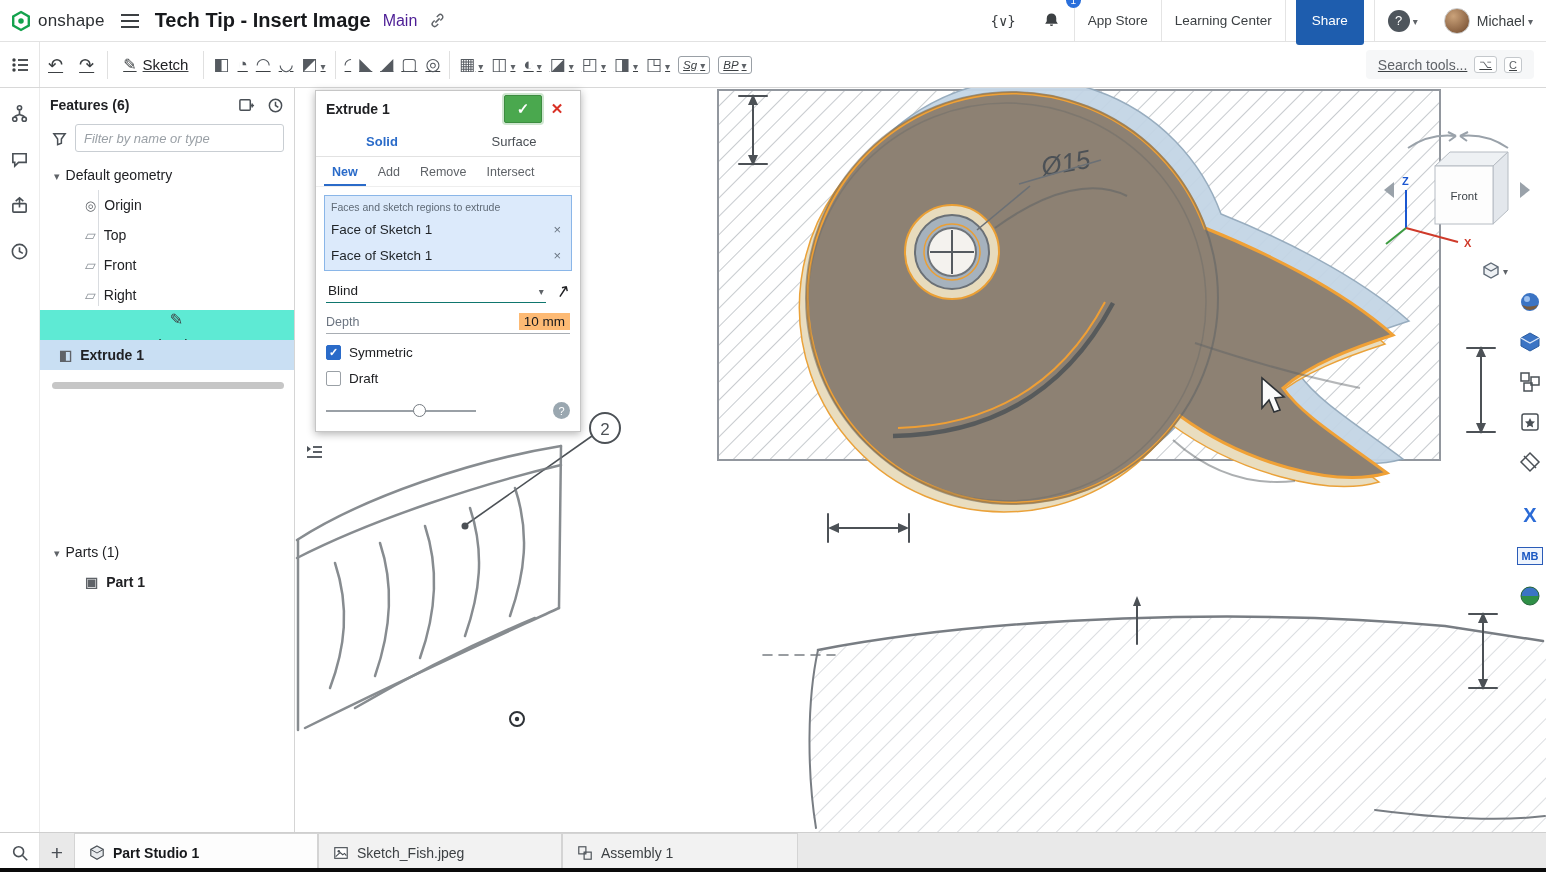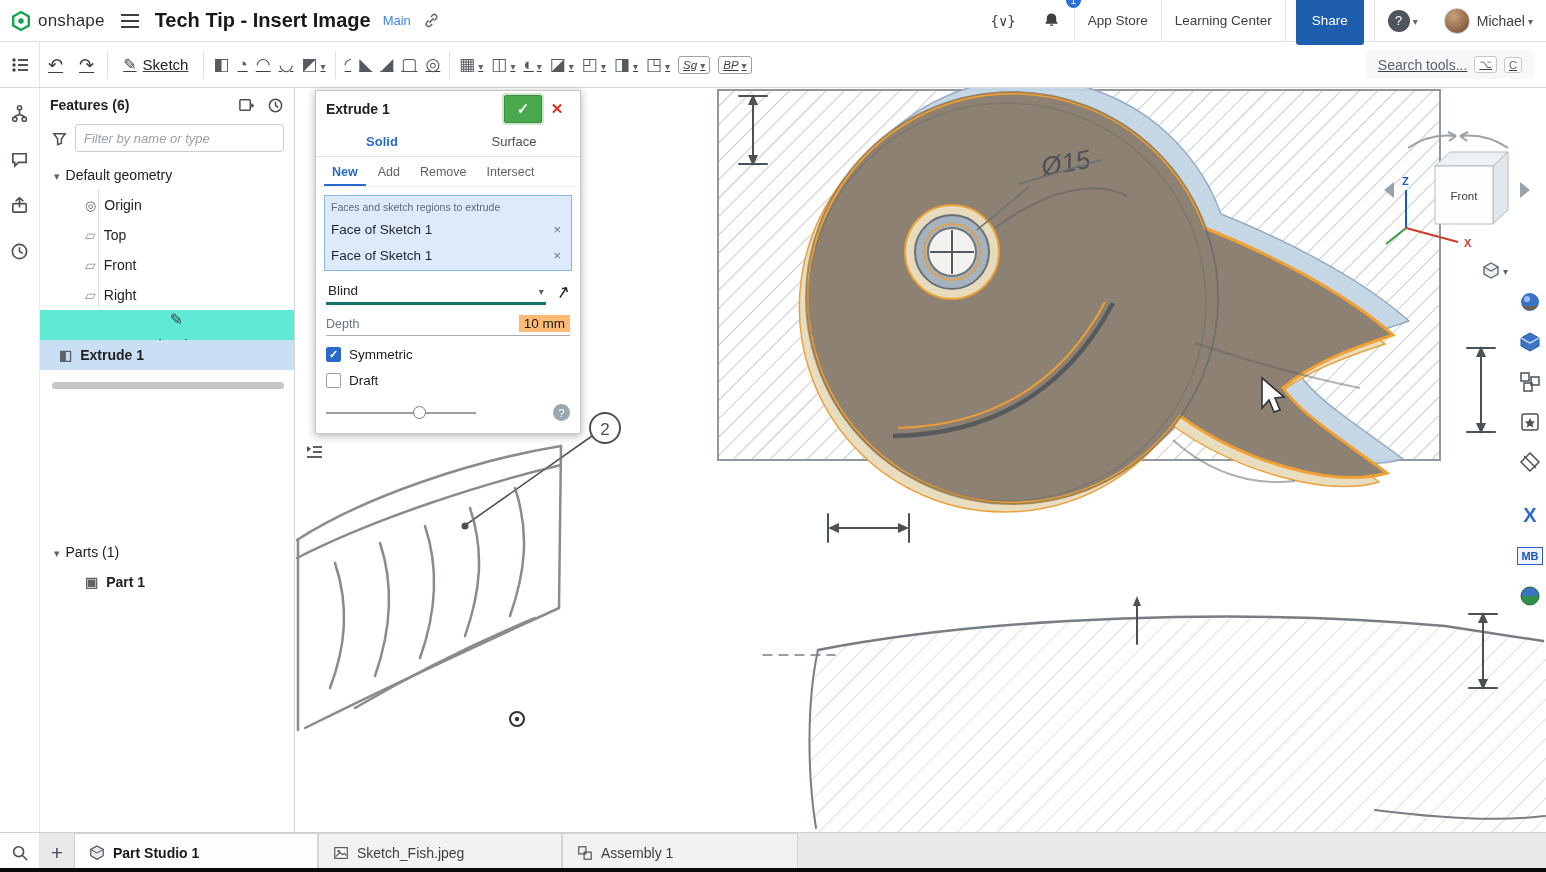--- a/index.html
+++ b/index.html
@@ -8,21 +8,21 @@
 
   
   .header { position:absolute; top:0; left:0; right:0; height:42px; background:#fff; border-bottom:1px solid #e2e2e2; display:flex; align-items:center; z-index:40;}
   .h-left { display:flex; align-items:center; gap:12px; padding-left:10px; }
   .logo { display:flex; align-items:center; gap:6px; }
   .logo-text { font-size:17px; color:#2d3033; letter-spacing:.2px;}
   .hamburger { width:18px; height:2px; background:#3c4043; position:relative; margin:0 4px; display:inline-block;}
   .hamburger::before, .hamburger::after { content:""; position:absolute; left:0; width:18px; height:2px; background:#3c4043;}
   .hamburger::before { top:-6px; } .hamburger::after { top:6px; }
   .doc-title { font-size:20px; font-weight:bold; color:#17191c; }
-  .branch { font-size:13px; color:#3b82f6; }
+  .branch { font-size:16px; color:#4c1d95; }
   .h-right { margin-left:auto; display:flex; align-items:center; height:100%; }
   .h-item { display:flex; align-items:center; padding:0 13px; height:100%; font-size:13.5px; color:#3c4043; }
   .h-sep { width:1px; height:100%; background:#e4e4e4; }
   .fs-icon { font-size:14px; color:#3c4043; font-family:"DejaVu Sans Mono",monospace;}
   .bell-wrap { position:relative; }
   .badge { position:absolute; top:-7px; right:-7px; min-width:15px; height:15px; border-radius:8px; background:#2a6fdb; color:#fff; font-size:10px; display:flex; align-items:center; justify-content:center; padding:0 3px;}
   .share-btn { background:#1e5dae; color:#fff; border:none; border-radius:3px; height:48px; padding:0 16px; font-size:13.5px; margin:0 10px; cursor:pointer;}
   .help-circle { width:22px; height:22px; border-radius:50%; background:#4e555c; color:#fff; font-size:13px; display:flex; align-items:center; justify-content:center;}
   .caret::after { content:"▾"; font-size:10px; color:#5f6368; margin-left:3px; }
   .avatar { width:26px; height:26px; border-radius:50%; background:radial-gradient(circle at 35% 30%, #caa27a, #8a6242 70%, #5f3f28); border:1px solid #c9c9c9;}
@@ -99,21 +99,21 @@
   .dlg-tab { flex:1; display:flex; align-items:center; justify-content:center; font-size:13px; color:#4a4f55; cursor:pointer;}
   .dlg-tab.active { color:#2a6bc9; font-weight:bold;}
   .dlg-modes { height:30px; display:flex; align-items:stretch; padding:0 8px; gap:4px; border-bottom:1px solid #eee;}
   .dlg-mode { display:flex; align-items:center; padding:0 8px; font-size:12.5px; color:#5f6368; cursor:pointer;}
   .dlg-mode.active { color:#2a6bc9; font-weight:bold; box-shadow:inset 0 -2px 0 #2a6bc9;}
   .sel-box { margin:8px; border:1px solid #8ab6e8; background:#dceafb; padding:5px 6px 2px 6px;}
   .sel-label { font-size:10.5px; color:#5f6a76; margin-bottom:3px;}
   .sel-row { height:26px; display:flex; align-items:center; font-size:13.5px; color:#1f2327;}
   .sel-row .sel-x { margin-left:auto; color:#6b7683; font-size:13px; padding:0 4px; cursor:pointer;}
   .end-row { margin:6px 10px 0 10px; display:flex; align-items:center; }
-  .end-select { flex:1; display:flex; align-items:center; border-bottom:3px solid #0f766e; padding:4px 2px; font-size:13.5px; color:#202124; cursor:pointer;}
+  .end-select { flex:1; display:flex; align-items:center; border-bottom:1px solid #0f766e; padding:4px 2px; font-size:13.5px; color:#202124; cursor:pointer;}
   .end-select .caret { margin-left:auto; }
   .flip-btn { margin-left:10px; font-size:17px; color:#202124; background:none; border:none; cursor:pointer; transform:rotate(-12deg);}
   .depth-row { margin:10px 10px 0 10px; display:flex; align-items:center; border-bottom:1px solid #a8adb3; padding-bottom:3px;}
   .depth-label { font-size:12.5px; color:#6b7480; }
   .depth-val { margin-left:auto; font-size:13.5px; color:#17191c; background:#fdba74; padding:1px 5px; cursor:text;}
   .chk-row { display:flex; align-items:center; gap:8px; margin:11px 10px 0 10px; font-size:13.5px; color:#202124; cursor:pointer;}
   .chk-box { width:15px; height:15px; border:1px solid #9aa0a6; border-radius:2px; display:flex; align-items:center; justify-content:center; background:#fff;}
   .chk-box.checked { background:#2a6bc9; border-color:#2a6bc9; color:#fff;}
   .chk-box.checked::after { content:"✓"; font-size:11px; font-weight:bold;}
   .slider-row { display:flex; align-items:center; margin:16px 10px 12px 10px; }

